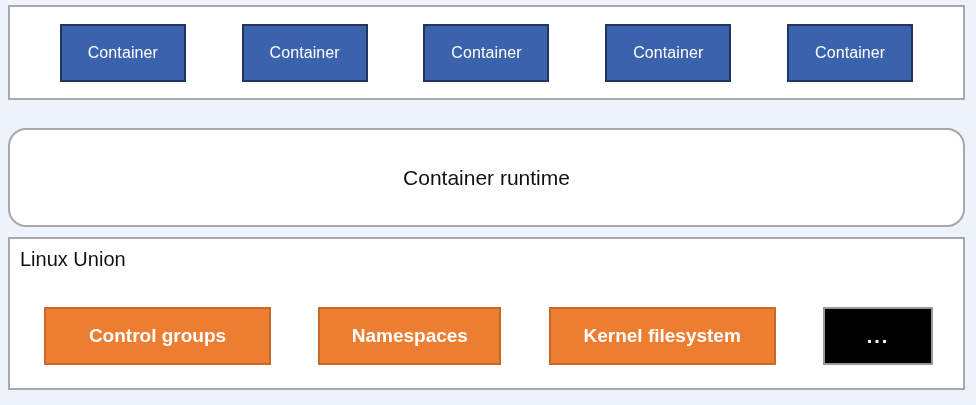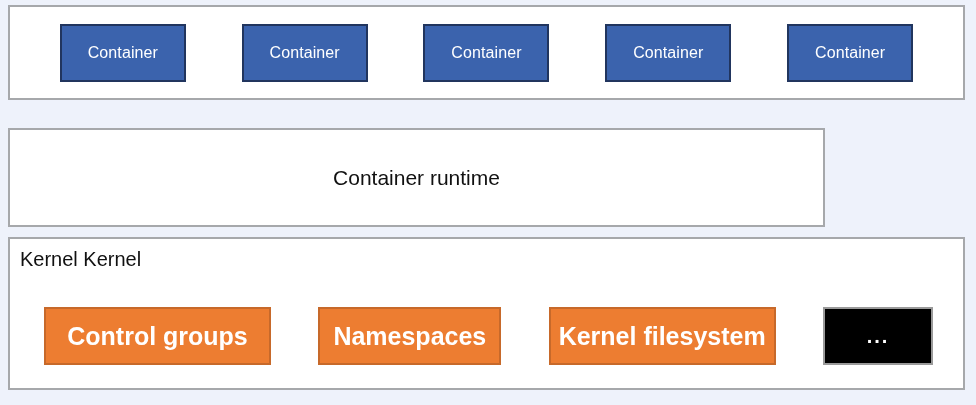--- a/index.html
+++ b/index.html
@@ -62,25 +62,26 @@
     justify-content: center;
     color: #ffffff;
     font-size: 16px;
     letter-spacing: 0.1px;
   }
 
   
   #runtime-panel {
     left: 8px;
     top: 128px;
-    width: 817px;
+    width: 957px;
     height: 99px;
     display: flex;
     align-items: center;
     justify-content: center;
+    border-radius: 18px;
   }
   .runtime-label {
     font-size: 21px;
     color: #111111;
   }
 
   
   #kernel-panel {
     left: 8px;
     top: 237px;
@@ -106,21 +107,21 @@
     align-items: center;
     justify-content: space-between;
   }
   .kernel-box {
     height: 58px;
     box-sizing: border-box;
     display: flex;
     align-items: center;
     justify-content: center;
     color: #ffffff;
-    font-size: 25px;
+    font-size: 19px;
     font-weight: bold;
   }
   .kernel-box.orange {
     background: #ed7d31;
     border: 2px solid #c7692a;
   }
   .kernel-box.black {
     background: #000000;
     border: 2px solid #9a9a9a;
     font-size: 20px;
@@ -154,21 +155,21 @@
         <span>Container</span>
       </div>
     </div>
   </div>
 
   <div class="panel" id="runtime-panel">
     <span class="runtime-label">Container runtime</span>
   </div>
 
   <div class="panel" id="kernel-panel">
-    <span class="kernel-title">Kernel Kernel</span>
+    <span class="kernel-title">Linux Union</span>
     <div class="kernel-row">
       <div class="kernel-box orange w-cgroups">
         <span>Control groups</span>
       </div>
       <div class="kernel-box orange w-ns">
         <span>Namespaces</span>
       </div>
       <div class="kernel-box orange w-ufs">
         <span>Kernel filesystem</span>
       </div>

